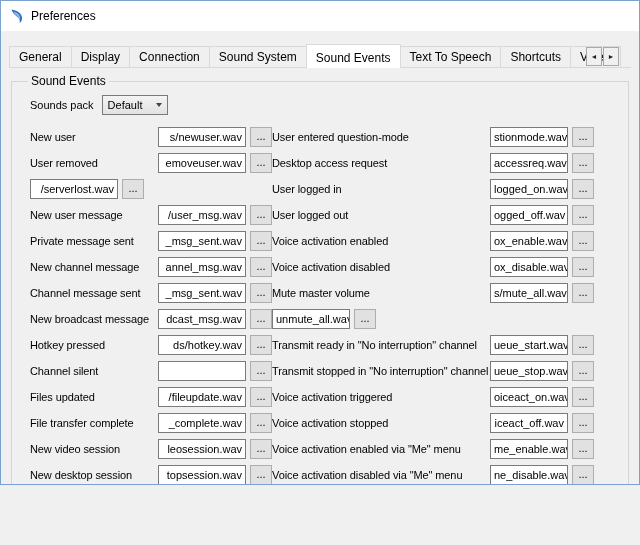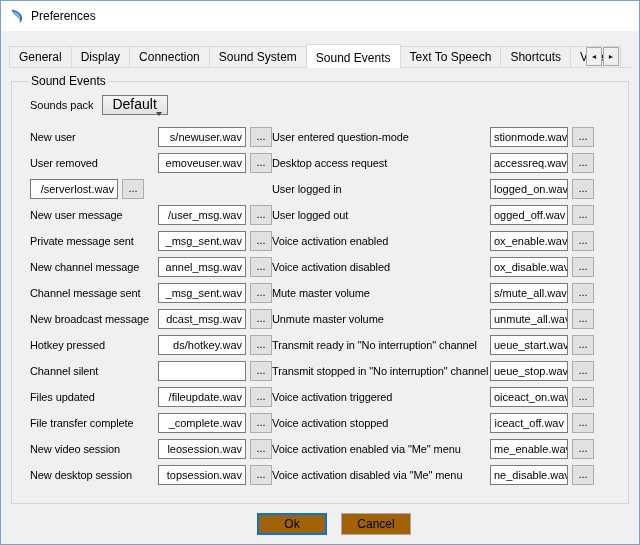--- a/index.html
+++ b/index.html
@@ -2,21 +2,21 @@
 <html><head>
 <meta charset="utf-8">
 <style>
   * { margin:0; padding:0; box-sizing:border-box; }
   html,body { width:640px; height:545px; }
   body {
     font-family:"Liberation Sans","DejaVu Sans",sans-serif;
     font-size:12px; color:#000; background:#f0f0f0;
   }
   .window {
-    width:640px; height:545px; background:#f0f0f0;
+    width:640px; height:485px; background:#f0f0f0;
     border:1px solid #7ba2cf; overflow:hidden;
     display:flex; flex-direction:column;
   }
   .titlebar {
     flex:0 0 30px; background:#ffffff;
     display:flex; align-items:center; gap:6px; padding-left:8px;
   }
   .title { font-size:12px; }
 
   .tabbar {
@@ -51,21 +51,21 @@
     border:1px solid #d5d5d5; height:430px; padding:2px 8px 6px 10px;
     background:#f0f0f0;
   }
   legend { font-size:12px; padding:0 3px; margin-left:6px; }
 
   .packrow { display:flex; align-items:center; gap:8px; margin:4px 0 8px 8px; height:22px; }
   .packlabel { font-size:11px; }
   .combo {
     width:66px; height:20px; border:1px solid #7a7a7a;
     background:linear-gradient(#f4f4f4,#e2e2e2);
-    display:flex; align-items:center; padding:0 5px; font-size:14px;flex-direction:column;
+    display:flex; align-items:center; padding:0 5px; font-size:11px;
   }
   .combo .arrow {
     margin-left:auto; width:0; height:0;
     border-left:3.5px solid transparent; border-right:3.5px solid transparent;
     border-top:4px solid #444;
   }
 
   .cols { display:flex; padding-left:8px; margin-top:2px; }
   .col-left  { flex:0 0 242px; }
   .col-right { flex:1; padding-right:26px; }
@@ -241,21 +241,20 @@
               <div class="rlabel">Voice activation disabled</div>
               <div class="rinput">ox_disable.wav</div>
               <div class="browse">...</div>
             </div>
             <div class="row">
               <div class="rlabel">Mute master volume</div>
               <div class="rinput">s/mute_all.wav</div>
               <div class="browse">...</div>
             </div>
             <div class="row">
-              <div class="rlabel">Unmute master volume</div>
               <div class="rinput">unmute_all.wav</div>
               <div class="browse">...</div>
             </div>
             <div class="row">
               <div class="rlabel">Transmit ready in "No interruption" channel</div>
               <div class="rinput">ueue_start.wav</div>
               <div class="browse">...</div>
             </div>
             <div class="row">
               <div class="rlabel">Transmit stopped in "No interruption" channel</div>

